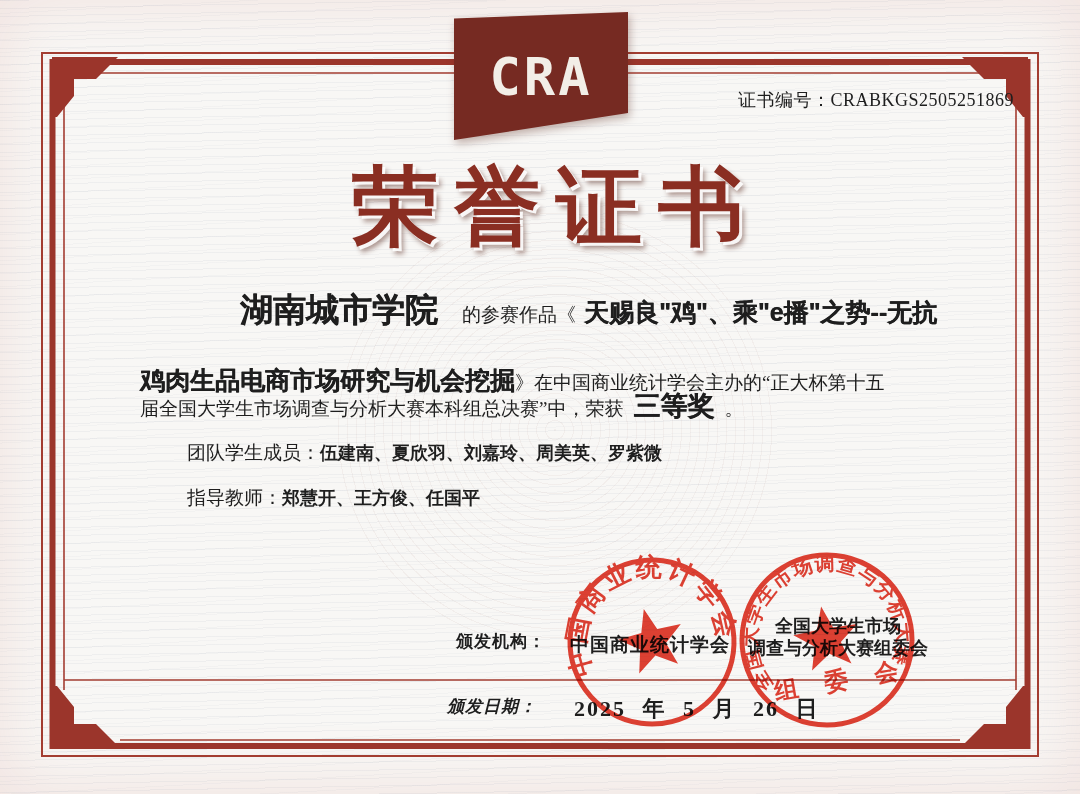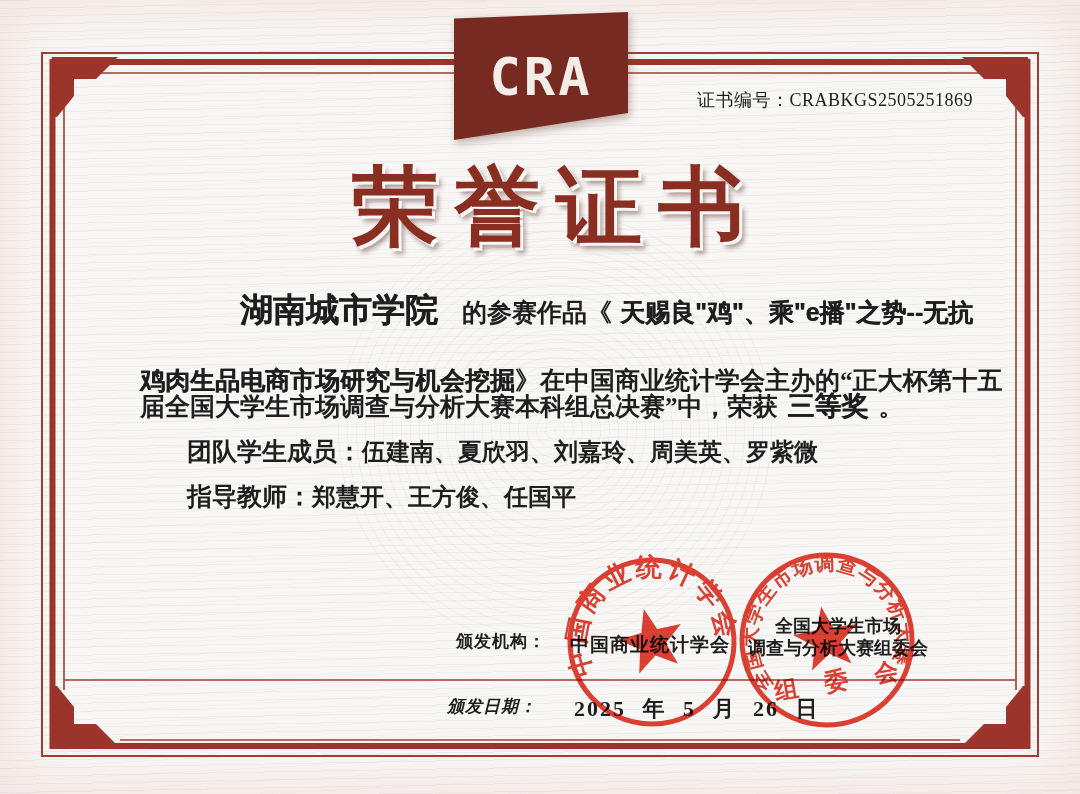--- a/index.html
+++ b/index.html
@@ -39,45 +39,45 @@
   .banner-shape{
     width:100%;height:100%;background:var(--banner-maroon);
     clip-path:polygon(0% 5%, 100% 0%, 100% 79%, 0% 100%);
     display:flex;align-items:center;justify-content:center;
   }
   .banner-shape span{
     font-family:"DejaVu Sans Mono",monospace;font-weight:bold;font-size:52px;
     color:#f2eee7;letter-spacing:3px;margin-top:2px;
   }
 
-  .certno{position:absolute;left:697px;top:88px;z-index:2;font-size:18px;color:var(--ink);letter-spacing:.5px;}
+  .certno{position:absolute;left:738px;top:88px;z-index:2;font-size:18px;color:var(--ink);letter-spacing:.5px;}
   .certno .num{font-family:"Liberation Serif",serif;}
 
   .cert-title{
     position:absolute;left:16px;right:0;top:156px;z-index:2;text-align:center;
     font-family:"Liberation Sans",sans-serif;font-weight:900;font-size:86px;line-height:100px;
     color:var(--title-maroon);letter-spacing:16px;text-indent:16px;
     text-shadow:3px 3px 0 rgba(255,255,255,.9), 5px 6px 5px rgba(80,30,20,.45);
   }
 
   .body-block{position:absolute;left:140px;right:130px;top:288px;height:250px;z-index:2;color:var(--ink);}
   .bline{position:absolute;left:0;right:0;white-space:nowrap;font-size:23px;line-height:40px;}
   .l1{top:2px;padding-left:100px;}
   .l2{top:52px;margin-top:20px;}
   .l3{top:98px;}
   .l4{top:144px;padding-left:47px;}
   .l5{top:189px;padding-left:47px;}
   .seg-school{font-family:"Liberation Sans",sans-serif;font-weight:900;font-size:33px;
     text-shadow:.6px 0 currentColor;margin-right:24px;}
   .seg-work{font-family:"Liberation Sans",sans-serif;font-weight:900;font-size:25px;
     text-shadow:.5px 0 currentColor;}
-  .seg-reg{font-size:25px;font-weight:bold;}
+  .seg-reg{font-size:19px;}
   .seg-award{font-family:"Liberation Sans",sans-serif;font-weight:900;font-size:27px;
     text-shadow:.6px 0 currentColor;margin:0 10px;}
-  .seg-names{font-family:"Liberation Sans",sans-serif;font-weight:bold;font-size:24px;}
+  .seg-names{font-family:"Liberation Sans",sans-serif;font-weight:bold;font-size:18px;}
   .l1 .seg-work{margin-left:8px;}
 
   .footer-label{position:absolute;z-index:2;font-family:"Liberation Sans",sans-serif;
     font-weight:bold;font-size:17px;color:var(--ink);letter-spacing:1px;}
   .issuer-label{left:456px;top:630px;}
   .date-label{left:447px;top:695px;font-style:italic;}
   .issuer1{position:absolute;left:570px;top:632px;z-index:2;font-family:"Liberation Sans",sans-serif;
     font-weight:bold;font-size:19px;color:var(--ink);letter-spacing:1px;}
   .issuer2{position:absolute;left:740px;top:615px;width:196px;z-index:2;text-align:center;
     font-family:"Liberation Sans",sans-serif;font-weight:bold;font-size:18px;line-height:22px;color:var(--ink);}

